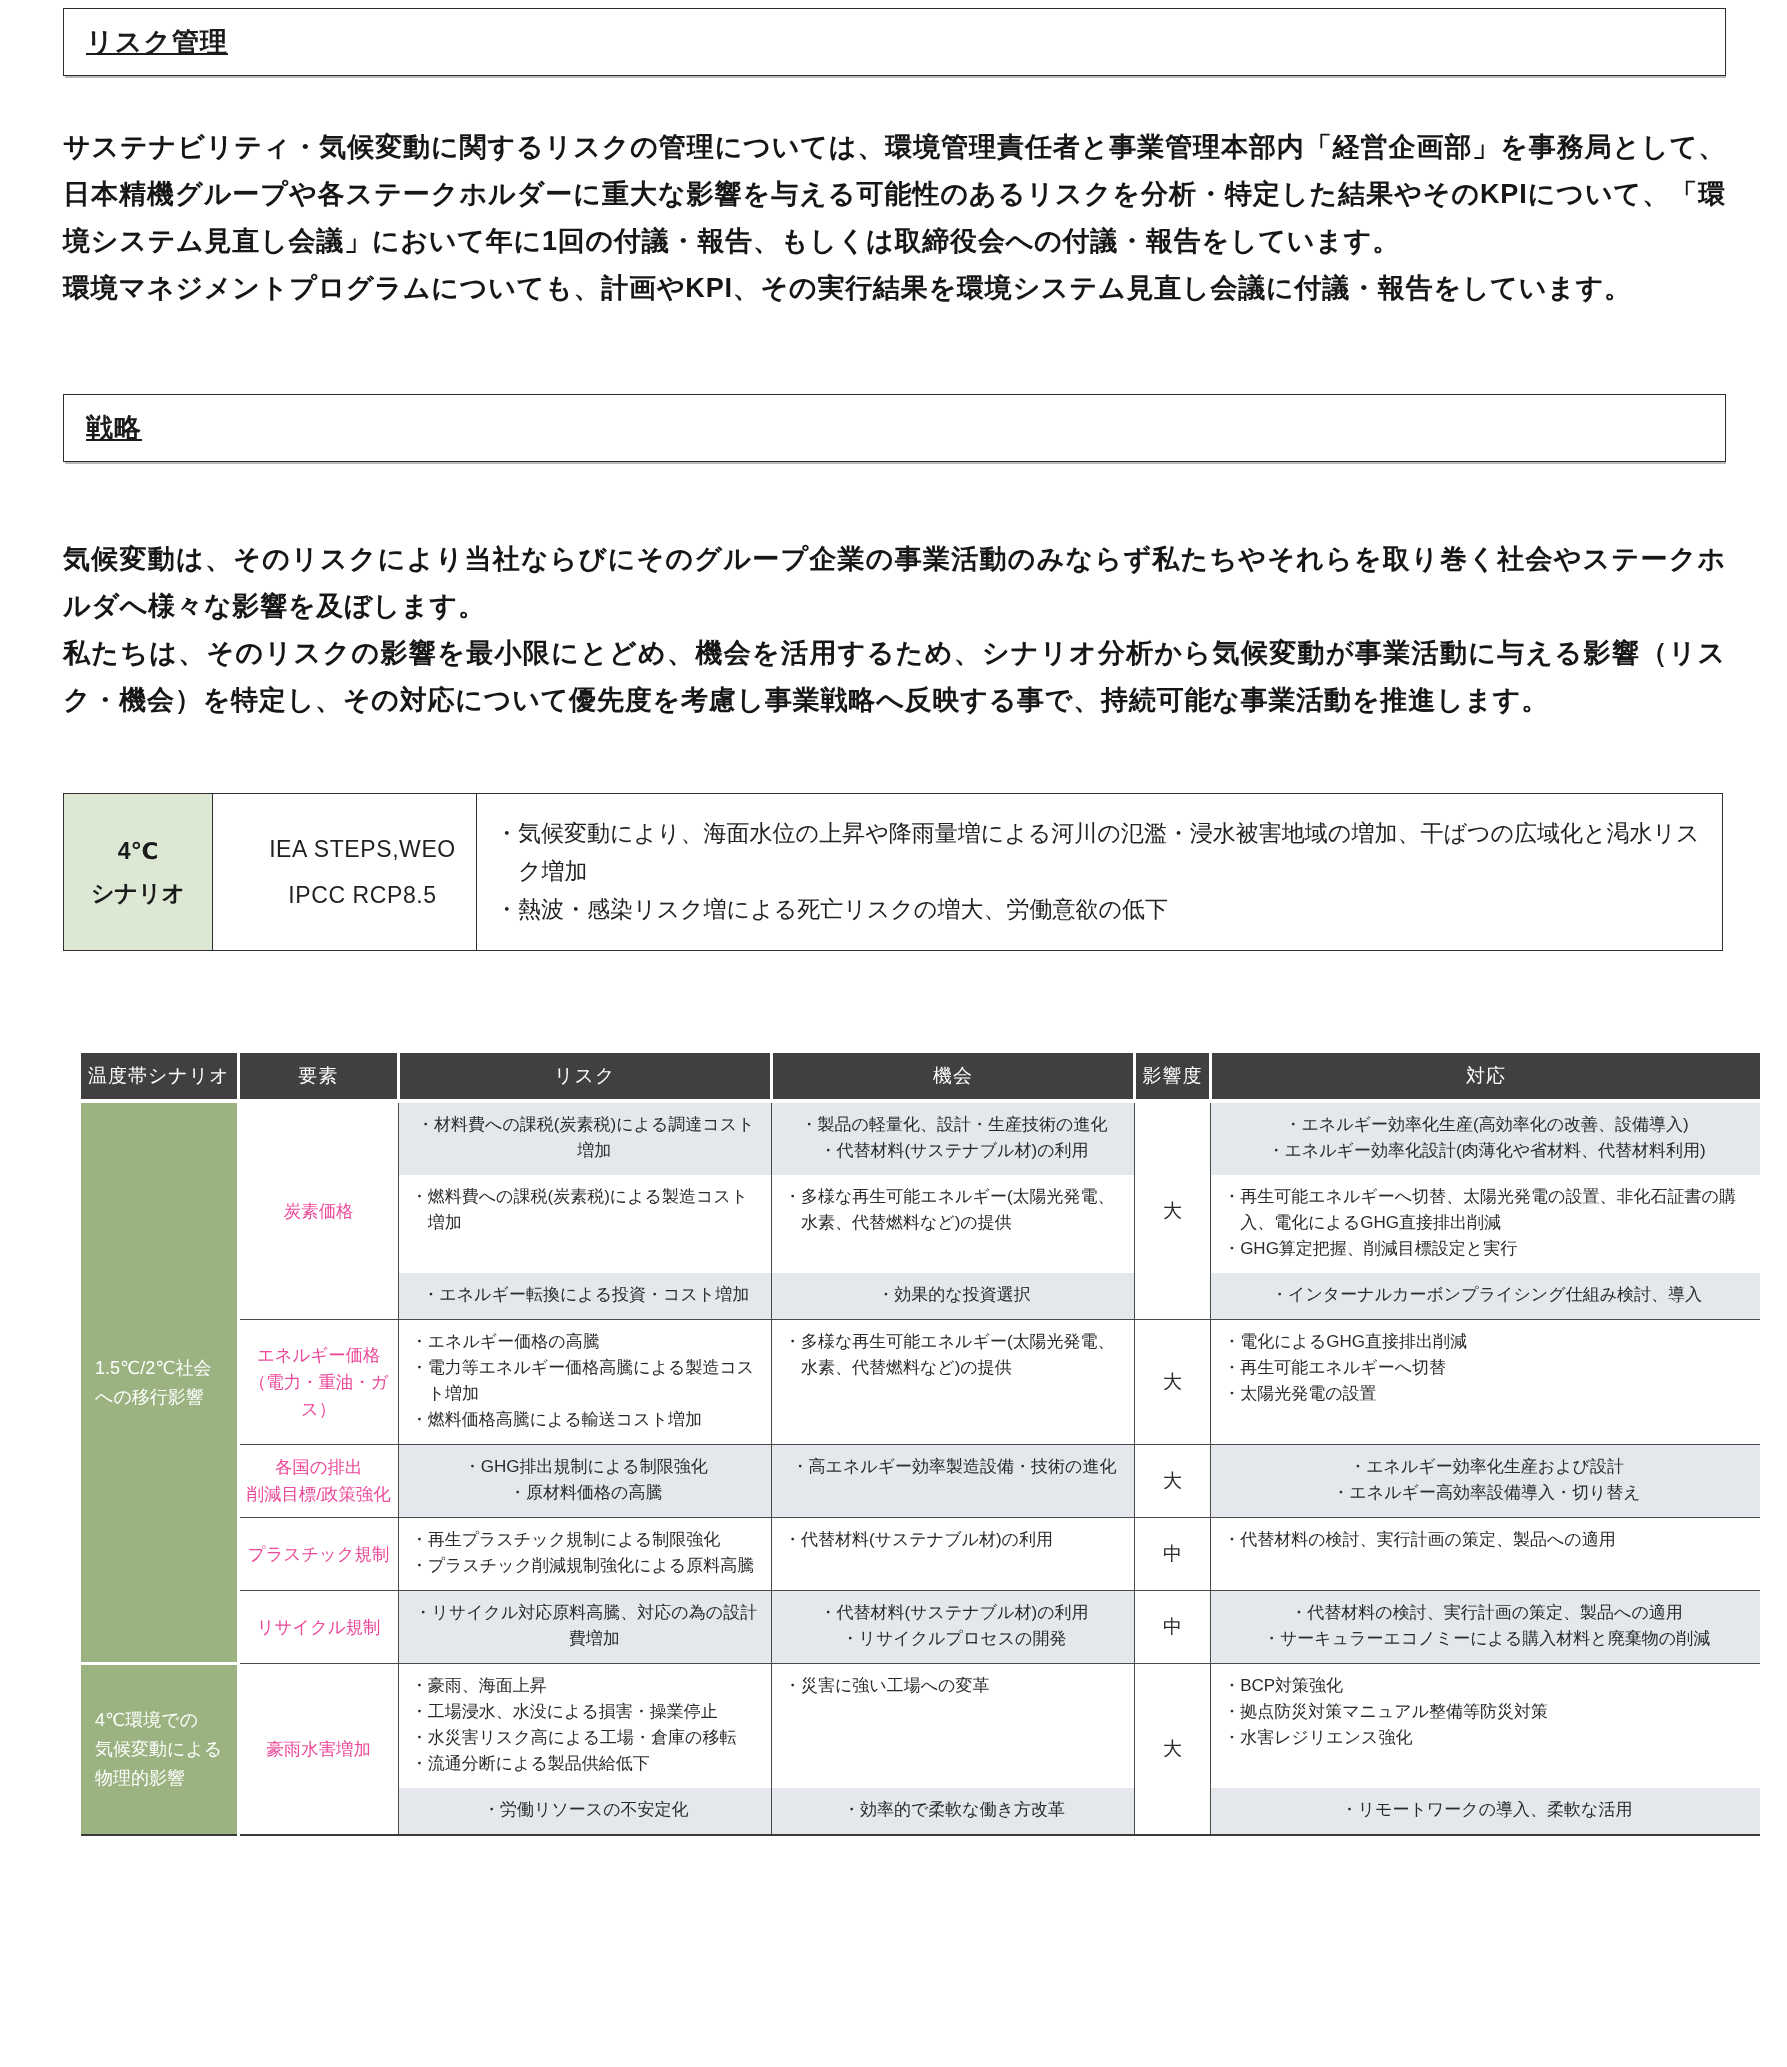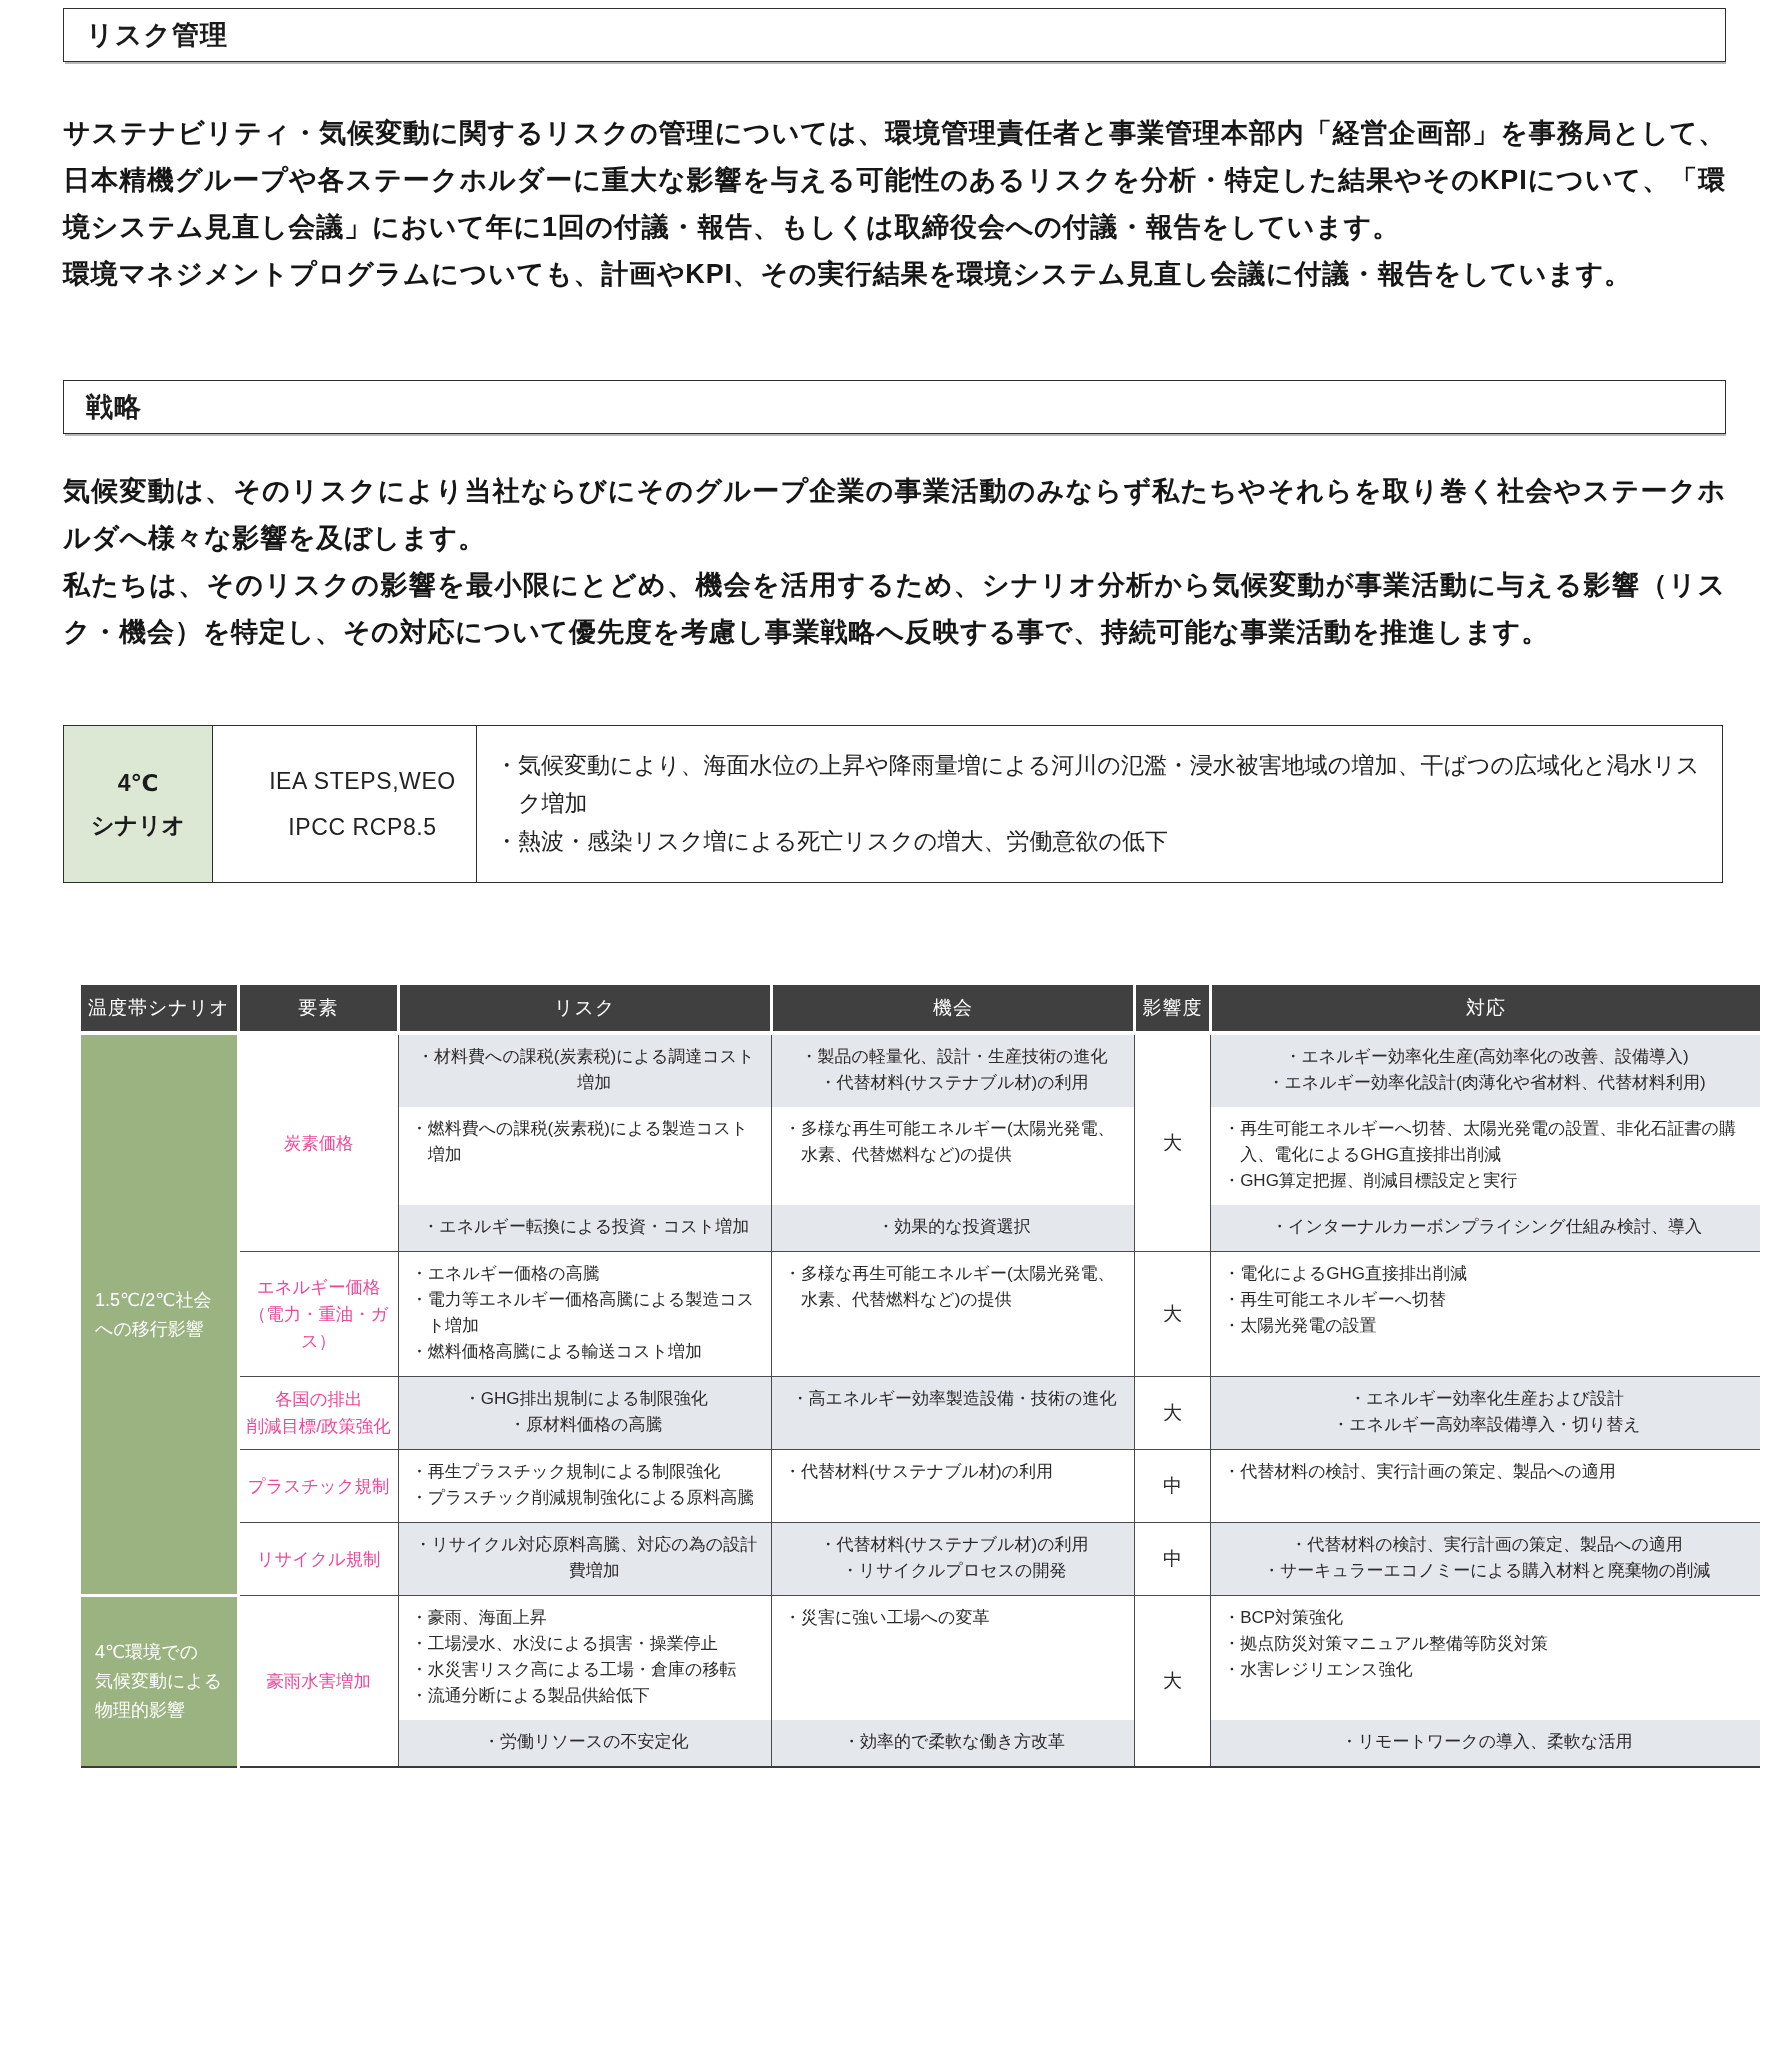--- a/index.html
+++ b/index.html
@@ -5,32 +5,32 @@
   html,body{margin:0;padding:0;}
   body{
     width:1787px;height:2068px;background:#ffffff;
     font-family:"Liberation Sans","DejaVu Sans",sans-serif;
     color:#1b1b1b;overflow:hidden;
   }
   .page{box-sizing:border-box;padding:8px 61px 0 63px;}
 
   
   .hbox{
-    box-sizing:border-box;height:54px;background:#fff;
+    box-sizing:border-box;height:68px;background:#fff;
     border:1px solid #2e2e2e;box-shadow:1px 3px 0 -1px #b9b9b9;
-    display:flex;align-items:center;padding-left:22px;
+    display:flex;align-items:center;padding-left:22px;text-decoration:underline;
   }
   .hbox .t{font-size:27px;font-weight:700;letter-spacing:1px;}
 
   
   .para{font-size:27px;font-weight:700;line-height:47px;letter-spacing:0.8px;text-align:justify;color:#161616;}
   .para p{margin:0;}
   .para1{margin-top:48px;}
   .hbox2{margin-top:82px;}
-  .para2{margin-top:34px;}
+  .para2{margin-top:74px;}
 
   
   .scen-table{width:1660px;border-collapse:collapse;table-layout:fixed;margin-top:69px;}
   .scen-table td{border:1px solid #2f2f2f;box-sizing:border-box;}
   .scen-table tr.row1 td{height:157px;}
   .scen-table tr.row2 td{height:121px;}
   .scen-label{background:#dce8d4;text-align:center;vertical-align:middle;
     font-size:23px;font-weight:700;line-height:42px;white-space:pre-line;}
   .scen-source{text-align:center;vertical-align:middle;font-size:23px;line-height:46px;
     white-space:pre-line;letter-spacing:0.6px;color:#222;padding-left:37px;}

